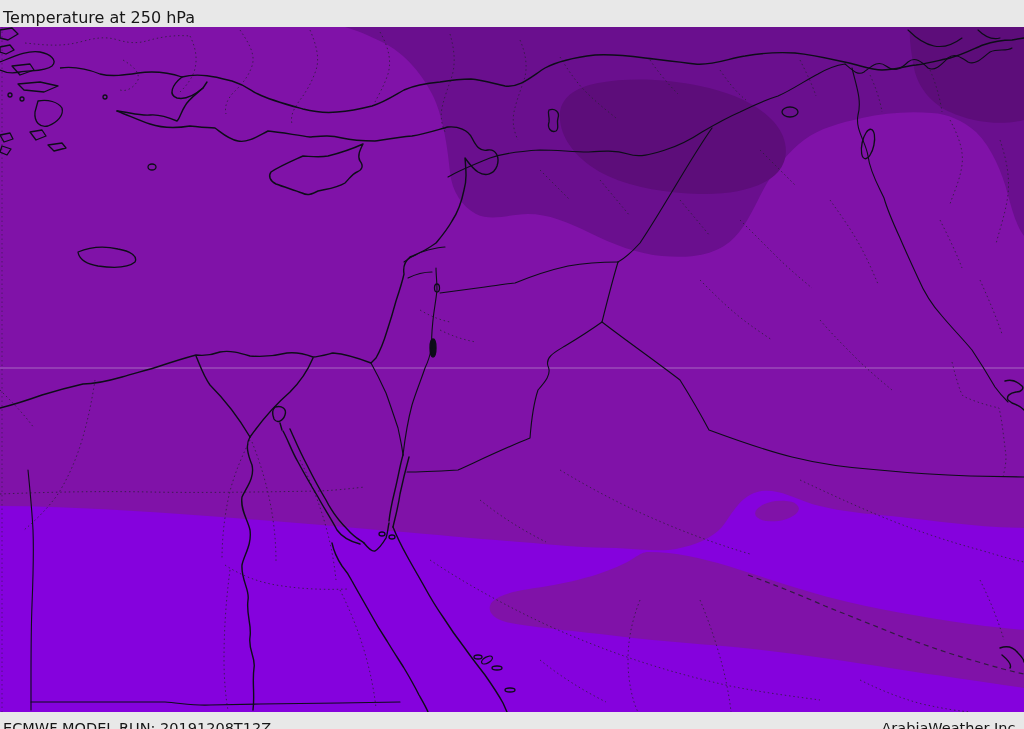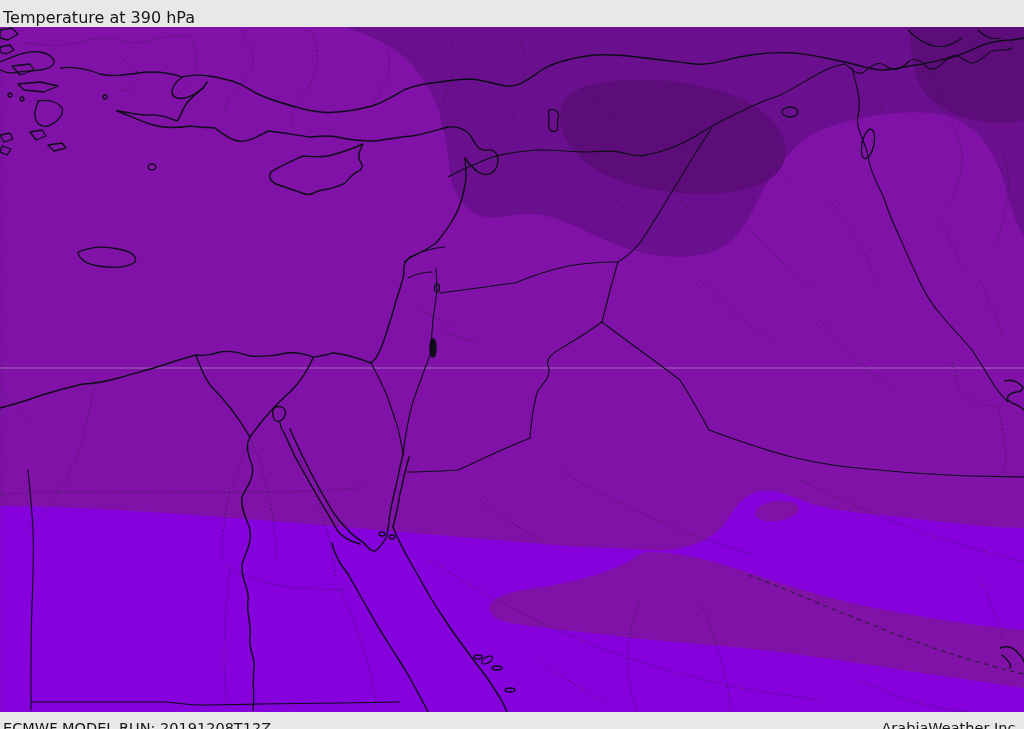--- a/index.html
+++ b/index.html
@@ -11,21 +11,21 @@
   #botbar{top:712px;height:16px;padding:16px 4px 1px 3px;align-items:center;}
   .bar span{white-space:nowrap;}
   #topbar span{font-size:16px;line-height:1;}
   #botbar span{font-size:14.5px;line-height:1;}
   #map{position:absolute;top:27px;left:0;width:1024px;height:685px;display:block;}
 </style>
 </head>
 <body>
 
 <div id="topbar" class="bar" style="background: rgb(232, 232, 232); color: rgb(22, 22, 22);">
-  <span>Temperature at 390 hPa</span>
+  <span>Temperature at 250 hPa</span>
 </div>
 
 <svg id="map" viewBox="0 27 1024 685" preserveAspectRatio="none" xmlns="http://www.w3.org/2000/svg">
 
   <g stroke="none">
     <rect x="0" y="27" width="1024" height="685" fill="#8012a8"></rect>
     <path d="M 345,27 L 1024,27 L 1024,236
       C 1016,225 1012,210 1008,195 C 1002,172 992,148 976,132 C 962,120 948,114 932,113
       C 908,111 884,113 862,118 C 840,123 820,128 804,140 C 788,152 772,172 760,196
       C 748,220 740,236 724,246 C 706,257 684,258 662,256 C 638,254 612,244 590,233

